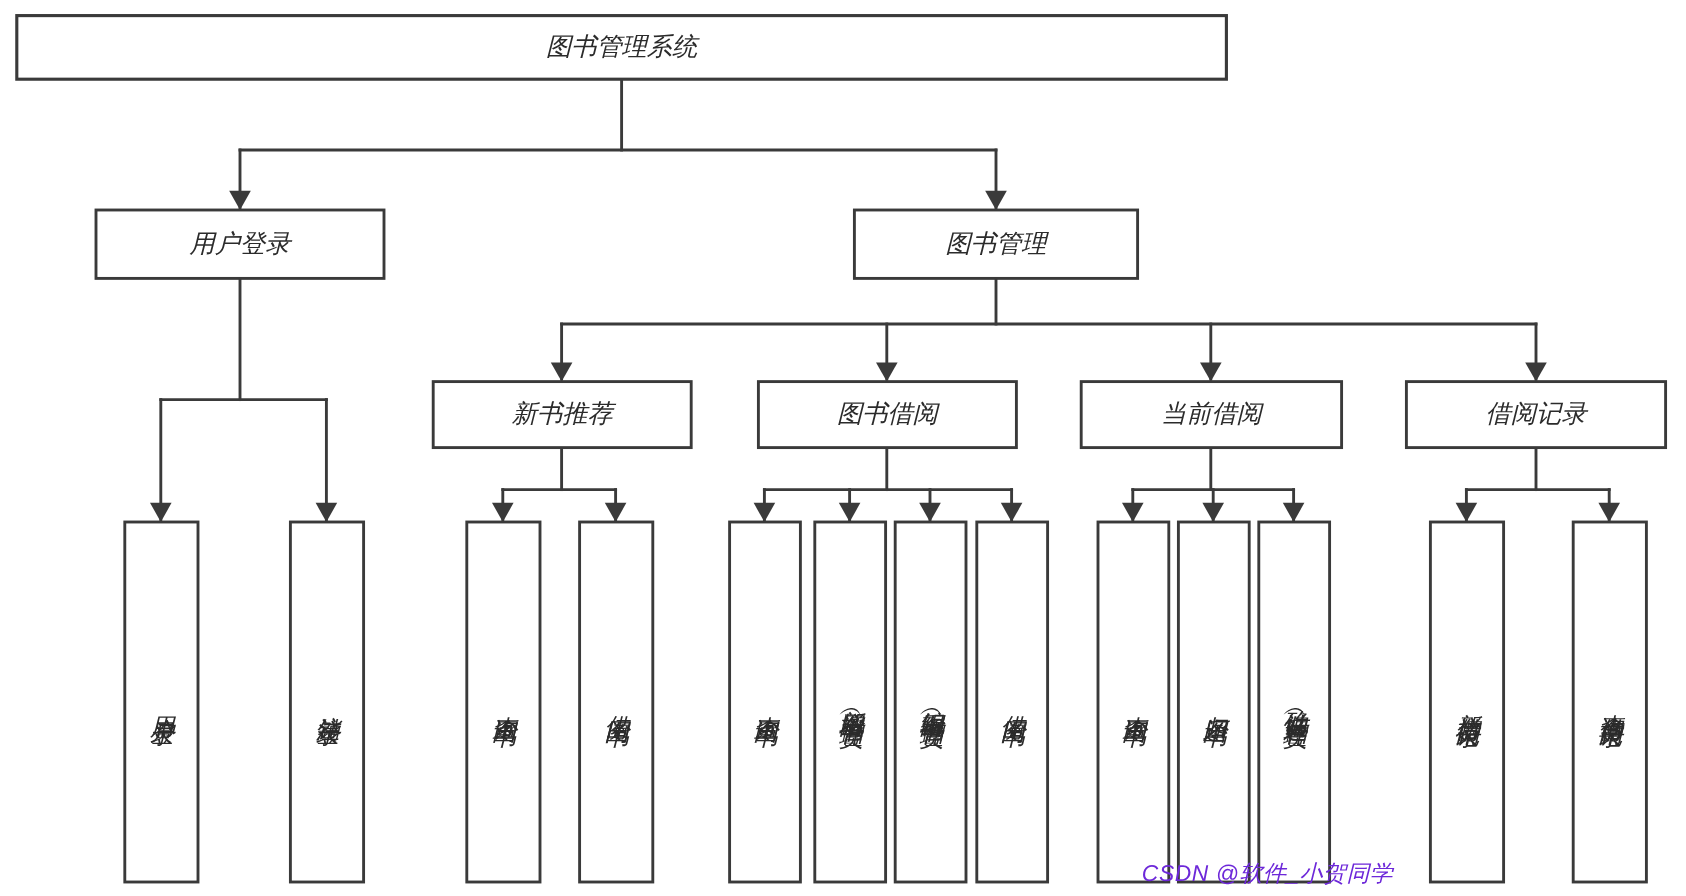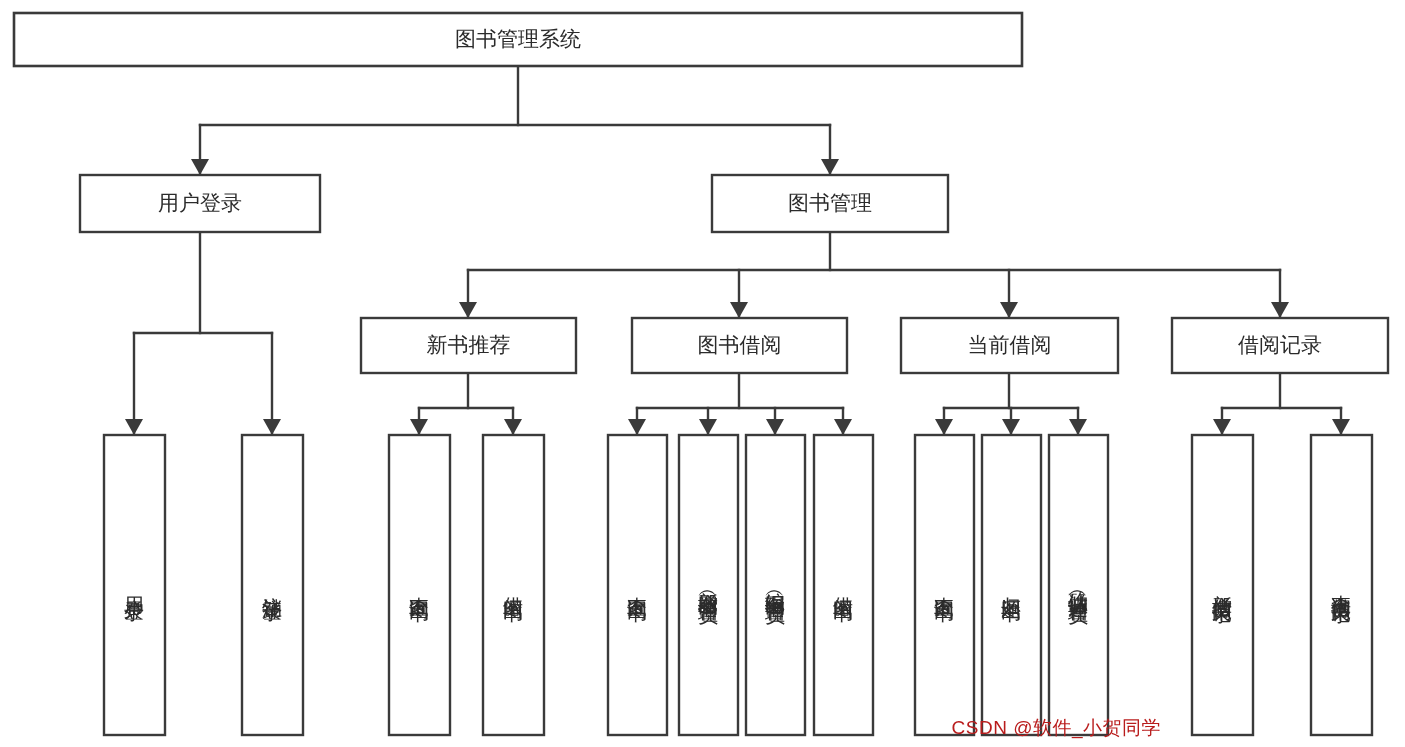--- a/index.html
+++ b/index.html
@@ -11,20 +11,21 @@
     width: 1405px;
     height: 747px;
     font-family: "Liberation Sans", "DejaVu Sans", sans-serif;
     overflow: hidden;
     position: relative;
   }
   #diagram-root {
     position: relative;
     width: 1173px;
     height: 747px;
+    font-style: italic;
   }
   svg#flow-svg {
     position: absolute;
     top: 0;
     left: 0;
     width: 1405px;
     height: 747px;
     display: block;
   }
   .node-rect {
@@ -65,21 +66,21 @@
     line-height: 1;
     white-space: nowrap;
     pointer-events: none;
   }
   .watermark {
     position: absolute;
     right: 12px;
     bottom: 6px;
     font-family: "Liberation Sans", "DejaVu Sans", sans-serif;
     font-size: 19px;
-    color: #b91c1c;
+    color: #6d28d9;
     letter-spacing: 0.5px;
     white-space: nowrap;
   }
 </style>
 </head>
 <body>
 
 <div id="diagram-root">
 
   <svg id="flow-svg" viewBox="0 0 1405 747">

